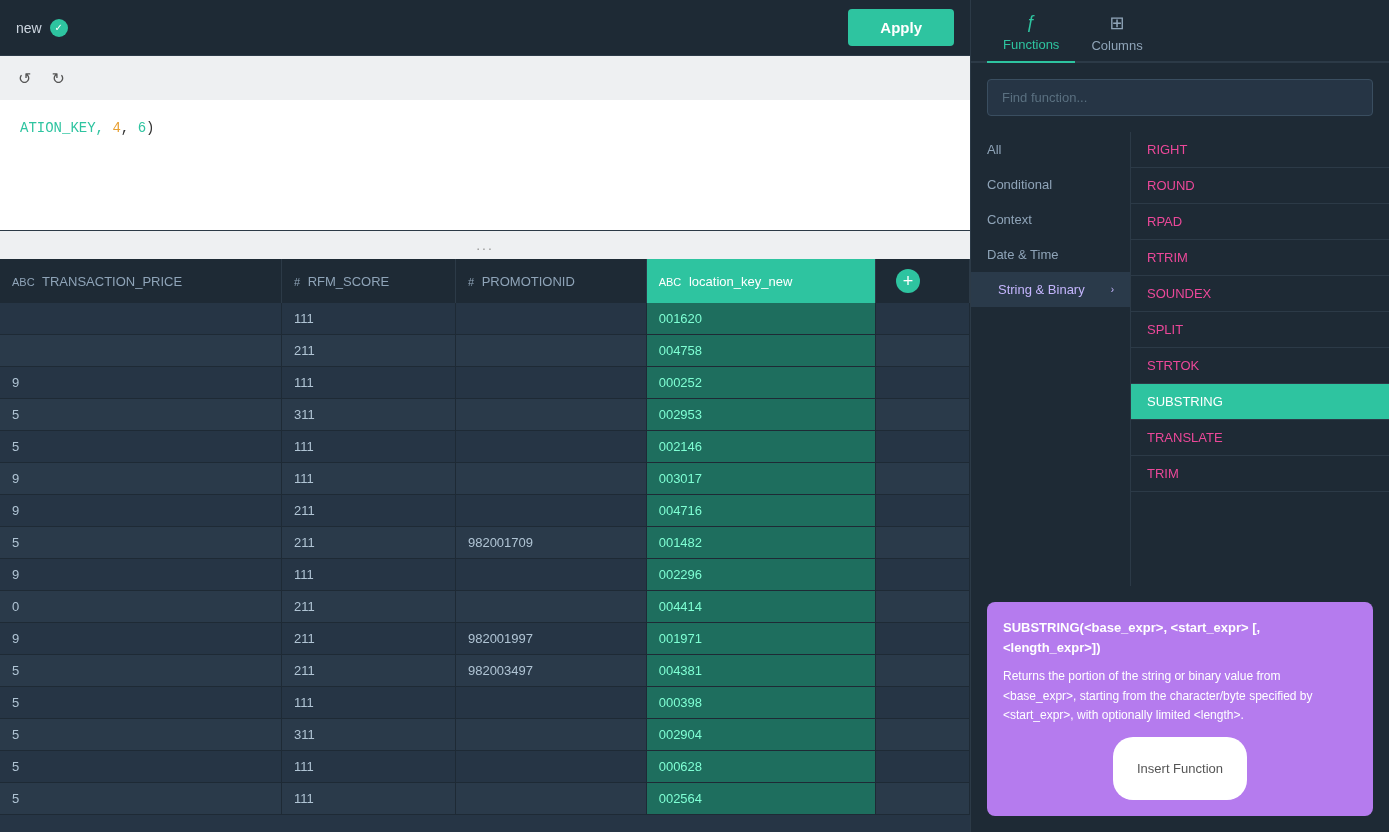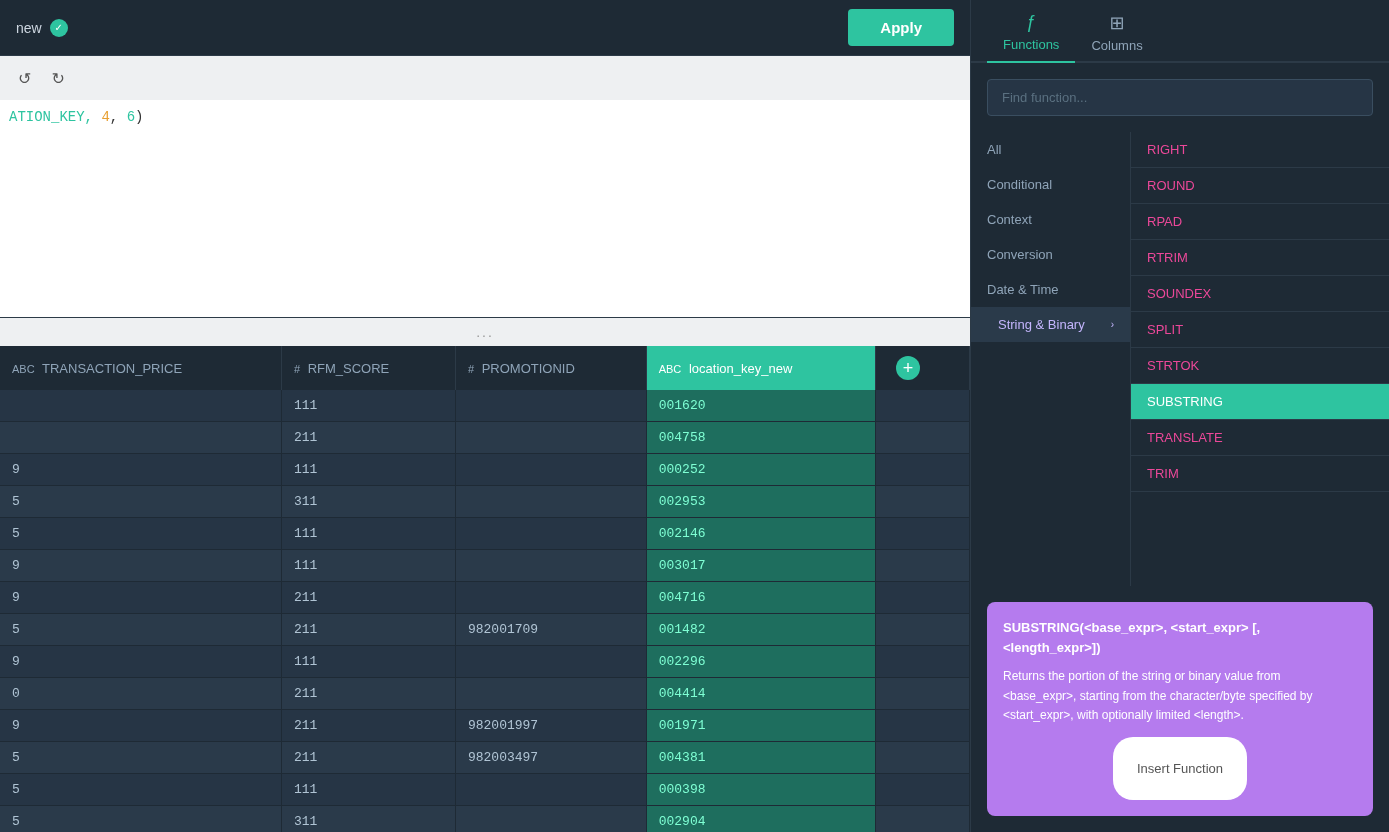--- a/index.html
+++ b/index.html
@@ -76,22 +76,22 @@
       border: none;
       cursor: pointer;
       color: #555;
       font-size: 16px;
       padding: 4px 6px;
     }
 
     .editor-area {
       background: white;
       flex: 0 0 auto;
-      height: 218px;
-      padding: 9px;
+      height: 131px;
+      padding: 20px;
       font-family: 'Courier New', monospace;
       font-size: 14px;
       color: #333;
       border-bottom: 1px solid #2c3a47;
     }
 
     .divider-dots {
       text-align: center;
       background: #eef0f2;
       padding: 6px 0;
@@ -155,21 +155,20 @@
       cursor: pointer;
       display: flex;
       align-items: center;
       justify-content: center;
       margin: 0 8px;
     }
 
     tbody tr {
       background: #263545;
       border-bottom: 1px solid #1e2a35;
-      font-family: Liberation Mono, monospace;
     }
 
     tbody tr:nth-child(even) {
       background: #2a3a4a;
     }
 
     tbody td {
       padding: 8px 12px;
       color: #b0c4d4;
       border-right: 1px solid #1e2a35;
@@ -512,23 +511,20 @@
       <div class="category-item">
         <span>All</span>
       </div>
       <div class="category-item">
         <span>Conditional</span>
       </div>
       <div class="category-item">
         <span>Context</span>
       </div>
       <div class="category-item">
-        <span>Conversion</span>
-      </div>
-      <div class="category-item">
         <span>Date &amp; Time</span>
       </div>
       <div class="category-item active">
         <span>String &amp; Binary</span>
         <span class="chevron">›</span>
       </div>
     </div>
 
     <div class="function-list">
       <div class="function-item">

